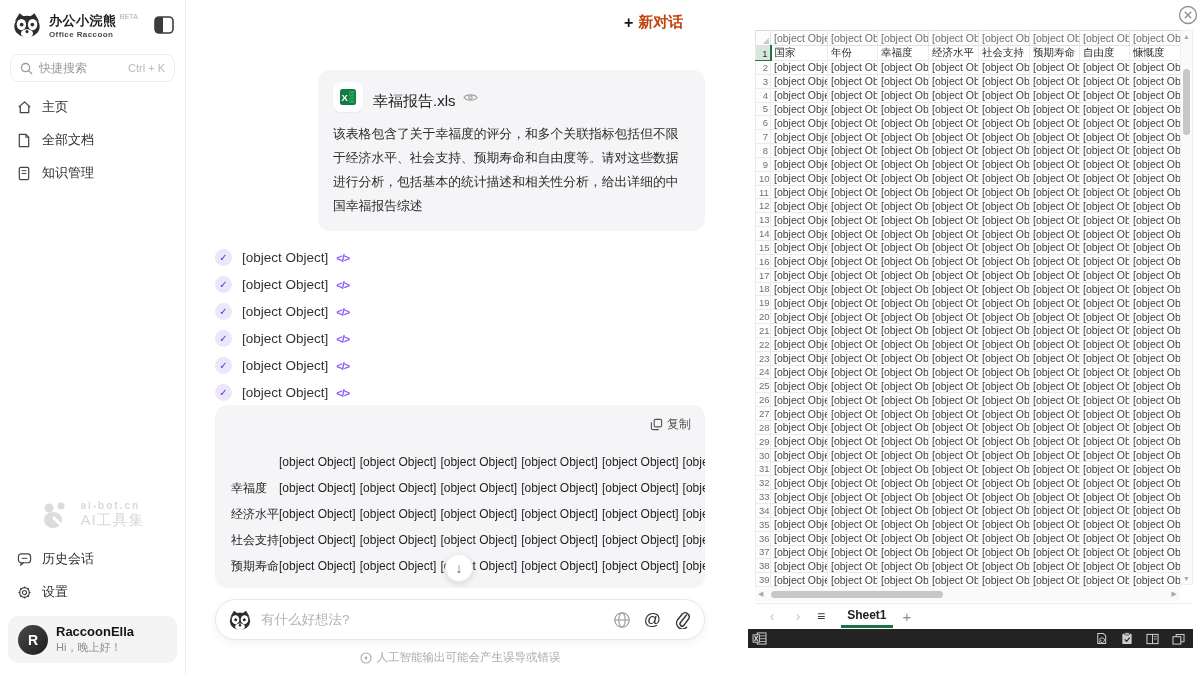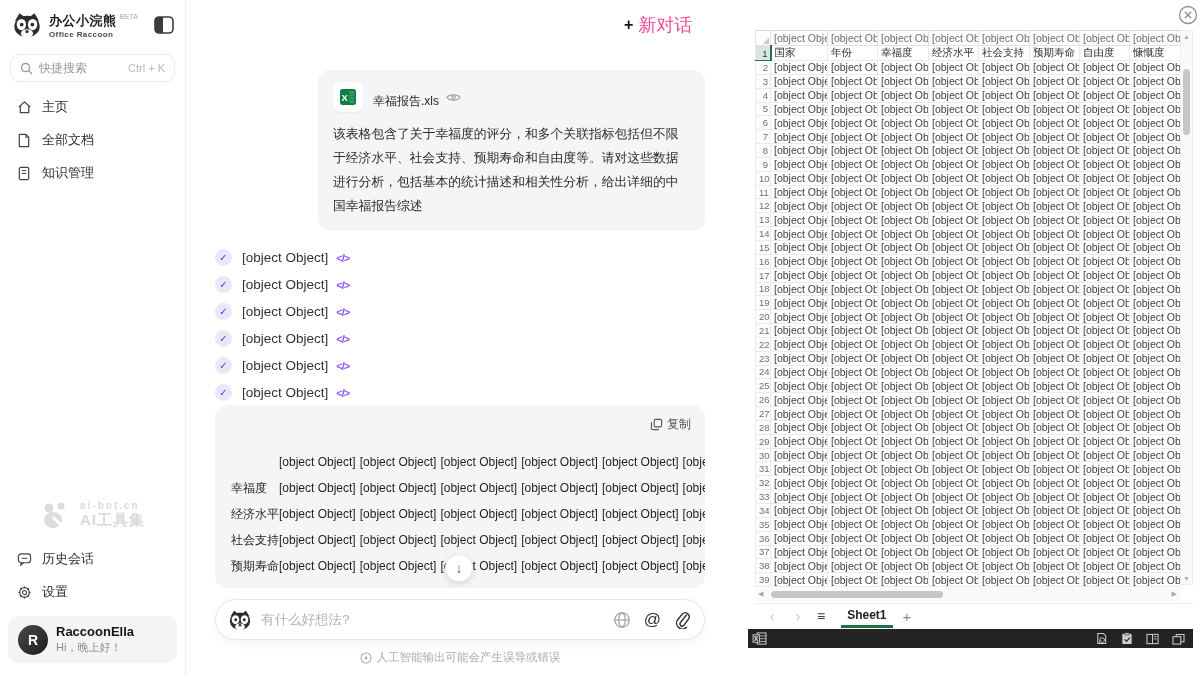--- a/index.html
+++ b/index.html
@@ -25,41 +25,41 @@
   .nav { padding:0 8px; }
   .nav-item { display:flex; align-items:center; height:30px; padding:0 8px; border-radius:8px;
     margin-bottom:3px; cursor:pointer; }
   .nav-item.active { background:#f3f3f4; }
   .nav-icon { width:16px; height:16px; display:flex; align-items:center; justify-content:center; color:#444; }
   .nav-label { font-size:13px; color:#2f2f2f; margin-left:10px; }
   .side-spacer { flex:1; }
   .watermark { text-align:center; color:#d9d9d9; margin-bottom:14px; display:flex; align-items:center; justify-content:center; }
   .wm-text { text-align:left; margin-left:6px; }
   .wm-line1 { font-size:10px; letter-spacing:2px; font-weight:bold; }
-  .wm-line2 { font-size:15px; font-weight:bold; letter-spacing:1px; }
+  .wm-line2 { font-size:15px; font-weight:normal; letter-spacing:1px; }
   .user-card { margin:6px 8px 12px 8px; background:#f4f4f5; border-radius:10px; padding:8px 10px;
     display:flex; align-items:center; cursor:pointer; }
   .avatar { width:30px; height:30px; border-radius:50%; background:linear-gradient(135deg,#4a4a4a,#1d1d1d);
     color:#fff; font-size:14px; font-weight:bold; display:flex; align-items:center; justify-content:center; }
   .user-meta { margin-left:8px; }
   .user-name { font-size:13px; font-weight:bold; color:#141414; }
   .user-greet { font-size:11px; color:#8d8d8d; margin-top:1px; }
 
   
   .chat { position:absolute; left:186px; top:0; width:559px; height:675px; background:#fff; }
   .new-chat { position:absolute; left:438px; top:13px; display:flex; align-items:center; cursor:pointer; }
   .new-chat .plus { font-size:16px; font-weight:bold; color:#141414; margin-right:5px; }
-  .new-chat .nc-label { font-size:18px; font-weight:normal; color:#ec4899; }
+  .new-chat .nc-label { font-size:15px; font-weight:bold; color:#c2410c; }
 
   .msg-card { position:absolute; left:132px; top:70px; width:387px; background:#f5f5f7;
     border-radius:12px; padding:12px 15px 13px 15px; }
   .file-row { display:flex; align-items:center; }
   .file-chip { width:30px; height:30px; background:#fff; border-radius:8px; display:flex;
     align-items:center; justify-content:center; box-shadow:0 1px 2px rgba(0,0,0,.06); }
-  .file-name { font-size:12px; color:#1f1f1f; margin-left:10px;margin-top:8px; }
+  .file-name { font-size:15px; color:#1f1f1f; margin-left:10px;margin-top:8px; }
   .eye-icon { margin-left:7px; display:flex; }
   .msg-text { margin-top:10px; font-size:12.8px; line-height:24px; color:#2b2b2b; }
 
   .steps { position:absolute; left:29px; top:244px; width:490px; }
   .step { display:flex; align-items:center; height:27px; }
   .step-check { width:17px; height:17px; border-radius:50%; background:#ece6fa; color:#6d28d9;
     font-size:10px; font-weight:bold; display:flex; align-items:center; justify-content:center; flex:0 0 auto; }
   .step-label { font-size:13.5px; color:#333; margin-left:10px; }
   .step-code { font-size:11px; font-weight:bold; color:#8b5cf6; margin-left:8px; cursor:pointer; letter-spacing:-1px; }
 

